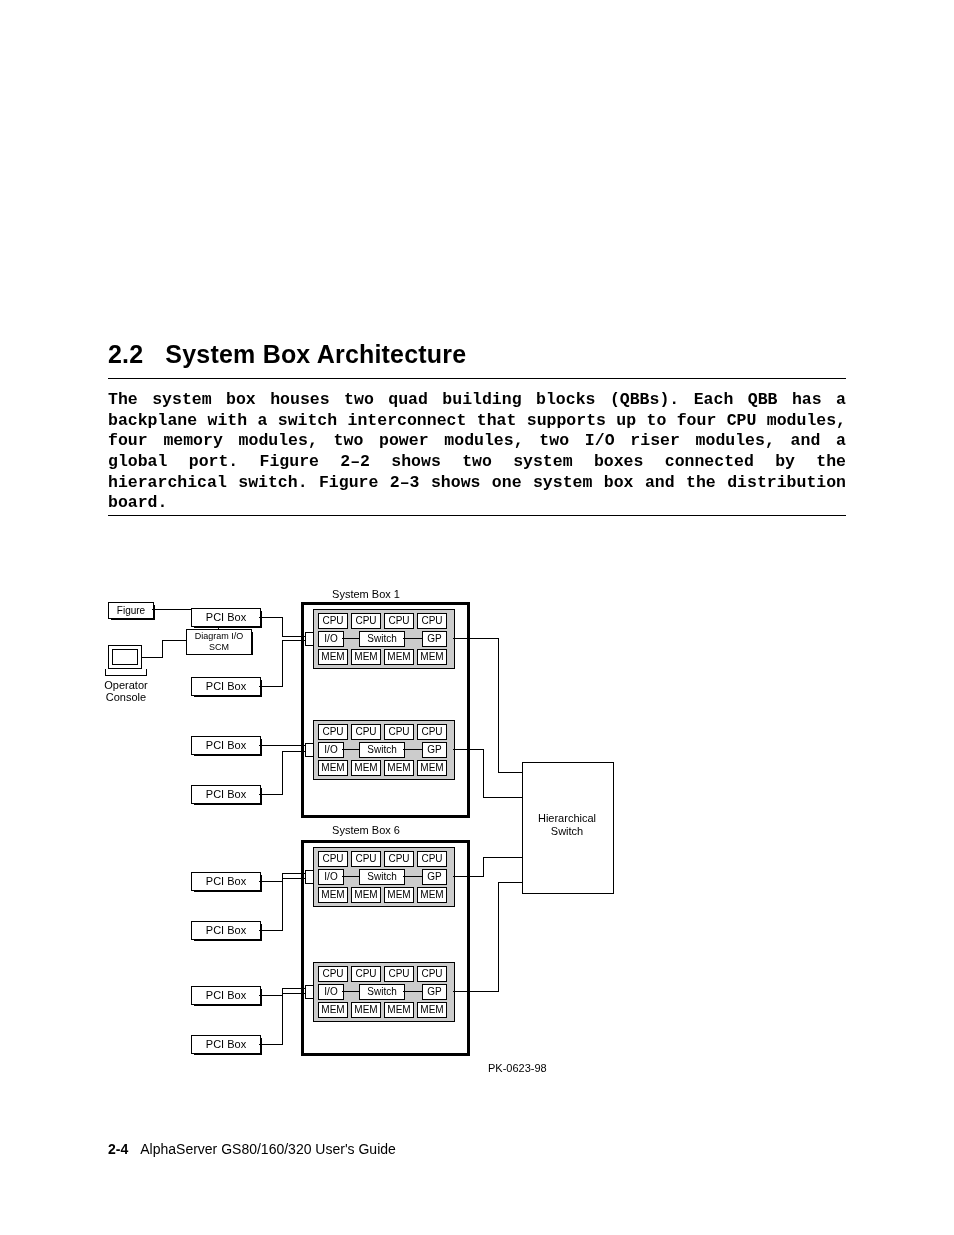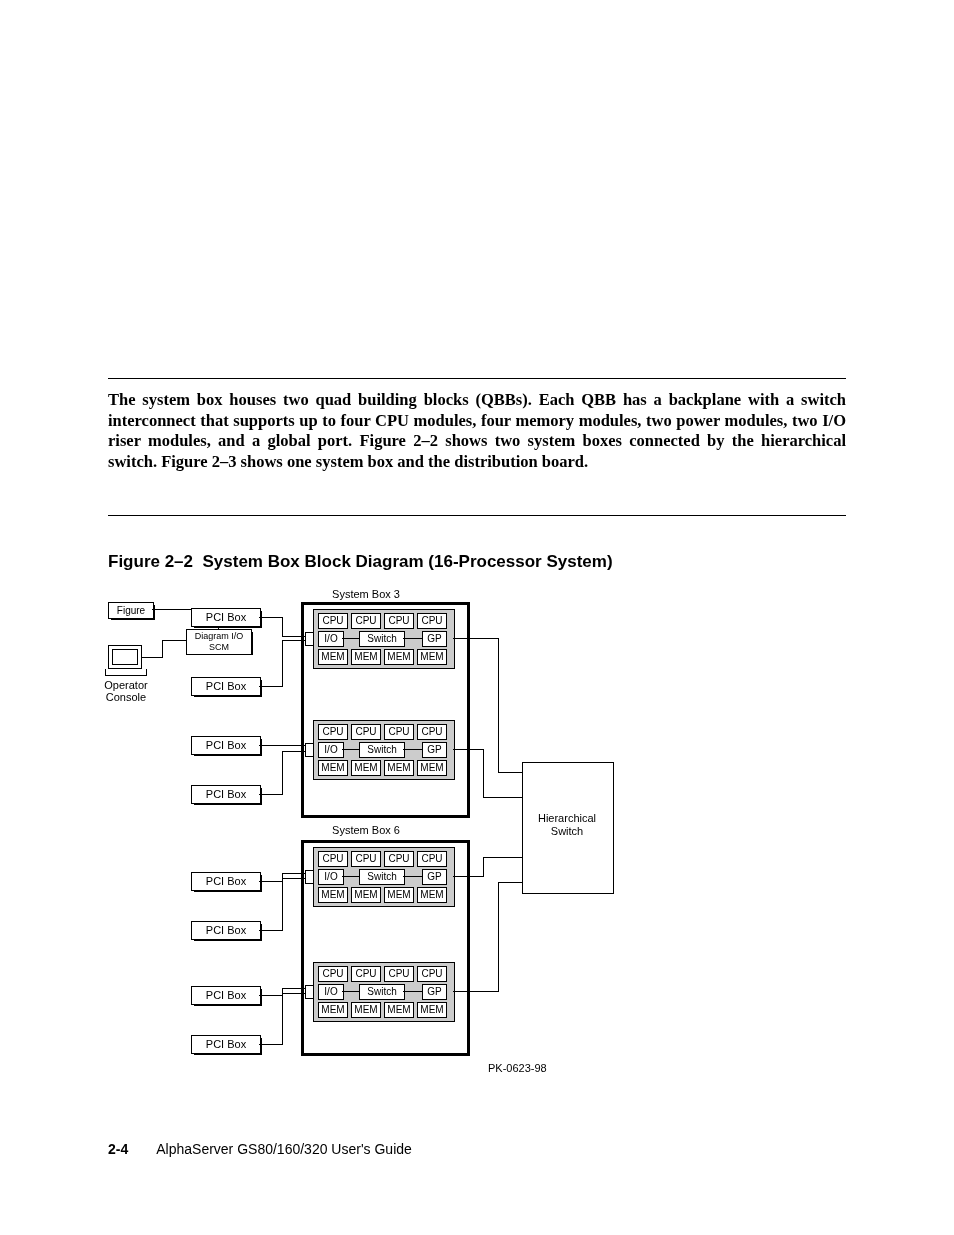--- a/index.html
+++ b/index.html
@@ -26,21 +26,21 @@
     left: 108px;
     right: 108px;
     top: 378px;
     border-top: 1px solid #000;
   }
   .intro {
     position: absolute;
     left: 108px;
     right: 108px;
     top: 390px;
-    font-family: Liberation Serif, serif;
+    font-family: Liberation Mono, monospace;
     font-weight: 700;
     font-size: 16.5px;
     line-height: 1.25;
     text-align: justify;
     text-justify: inter-word;
   }
   .rule-bot {
     position: absolute;
     left: 108px;
     right: 108px;
@@ -105,40 +105,40 @@
     border: 1px solid #000;
     background: #fff;
   }
   .footer {
     position: absolute;
     left: 108px;
     bottom: 78px;
     font-family: "Helvetica Neue", Helvetica, Arial, sans-serif;
     font-size: 14px;
   }
-  .footer .pg { font-weight: 700; margin-right: 28px; }
+  .footer .pg { font-weight: 700; margin-right: 12px; }
 </style>
 </head>
 <body>
 
 <div class="page">
 
+  <div class="section-heading">
+    <span class="num">2.2</span><span>System Box Architecture</span>
+  </div>
   <div class="rule-top"></div>
 
   <div class="intro">The system box houses two quad building blocks (QBBs).  Each QBB has a backplane with a switch interconnect that supports up to four CPU modules, four memory modules, two power modules, two I/O riser modules, and a global port. Figure 2–2 shows two system boxes connected by the hierarchical switch. Figure 2–3 shows one system box and the distribution board.</div>
 
   <div class="rule-bot"></div>
 
-  <div class="fig-caption">
-    <span>Figure 2–2</span>&nbsp;&nbsp;<span>System Box Block Diagram (16-Processor System)</span>
-  </div>
 
   <div class="diagram">
 
-    <div class="dlabel" style="left:213px; top:6px; width:90px;">System Box 3</div>
+    <div class="dlabel" style="left:213px; top:6px; width:90px;">System Box 1</div>
 
     <div class="box-shadow" style="left:3px; top:23px; width:44px; height:15px;"></div>
     <div class="box" style="left:0px; top:20px; width:44px; height:15px; font-family:Helvetica,Arial; font-size:10px; text-align:center; line-height:15px;">Figure</div>
 
     <div class="box-shadow" style="left:81px; top:50px; width:64px; height:23px;"></div>
     <div class="box" style="left:78px; top:47px; width:64px; height:23px; font-family:Helvetica,Arial; font-size:9px; text-align:center; line-height:11px; padding-top:1px;">Diagram I/O SCM</div>
 
     <div class="console-screen" style="left:0px; top:63px; width:32px; height:22px;"></div>
     <div class="console-screen" style="left:4px; top:67px; width:24px; height:14px;"></div>
     <div class="box" style="left:-3px; top:87px; width:40px; height:6px; border-top:none;"></div>

